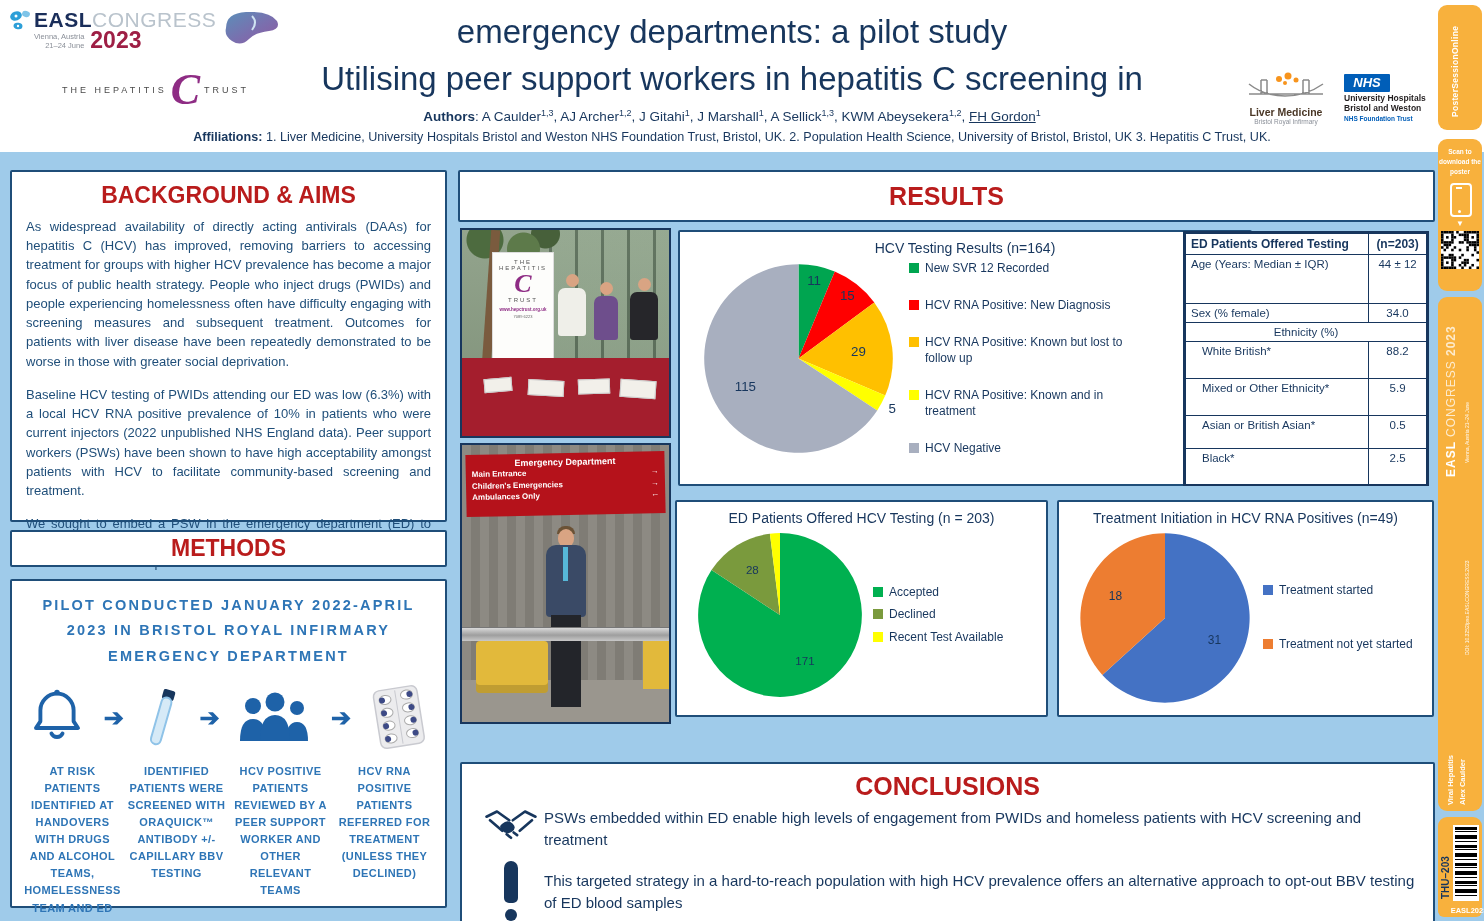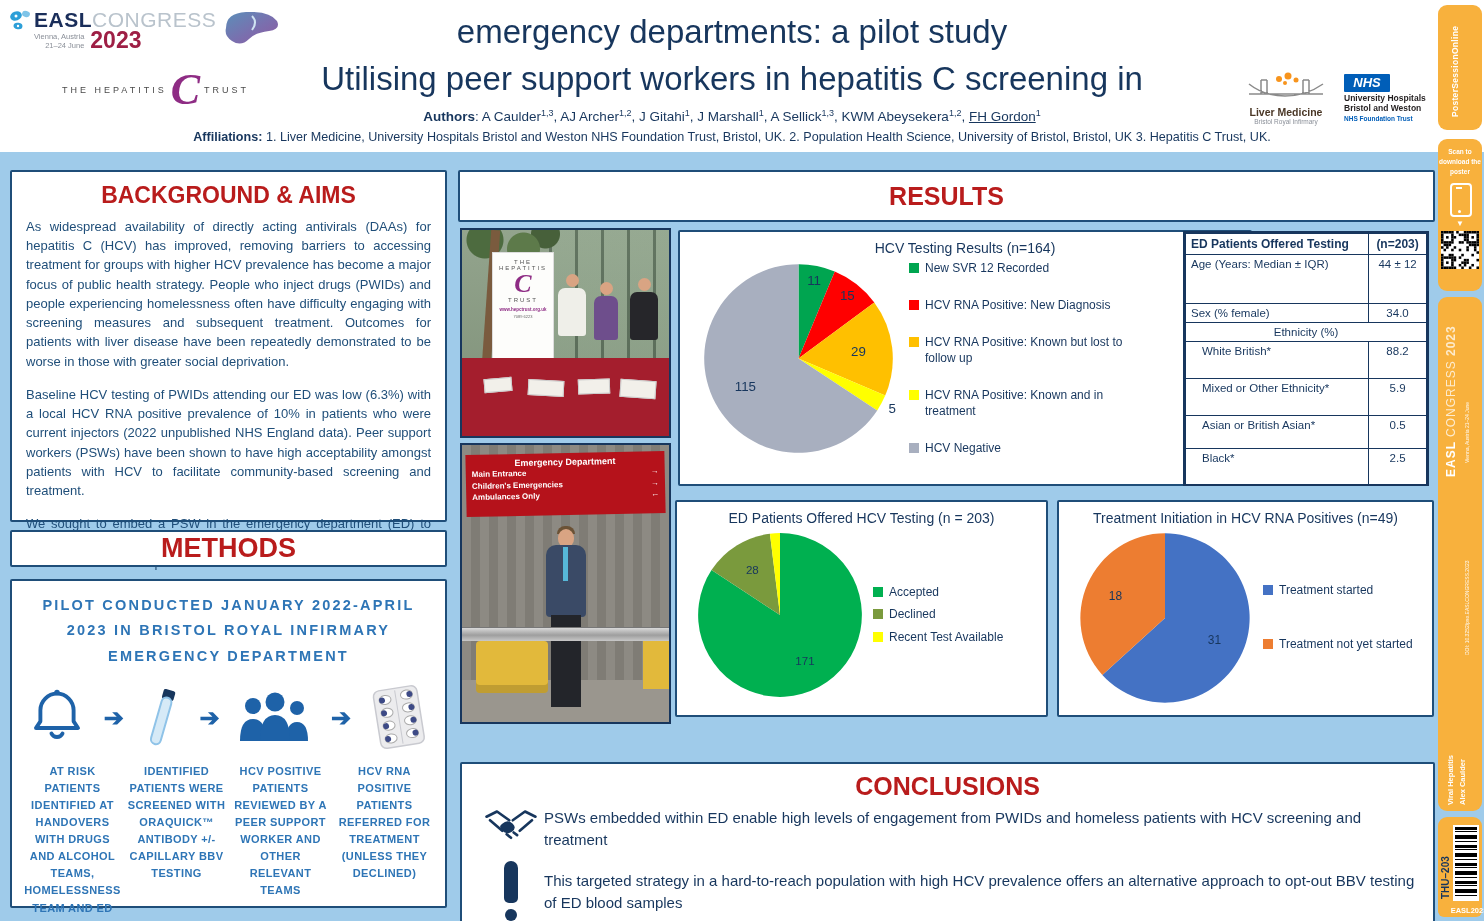--- a/index.html
+++ b/index.html
@@ -10,21 +10,21 @@
   .authors b{font-weight:bold;}
   .authors sup{font-size:9px;}
   .affils{position:absolute;left:150px;right:170px;top:130px;text-align:center;font-size:12.6px;color:#17365D;}
   .panel{position:absolute;background:#fff;border:2px solid #1F4E79;border-radius:2px;box-sizing:border-box;}
   .sec-title{font-weight:bold;color:#b91c1c;text-align:center;}
   
   #bg-box{left:10px;top:170px;width:437px;height:352px;padding:8px 14px;}
   #bg-box .sec-title{font-size:23px;margin:2px 0 8px;}
   #bg-box p{margin:0 0 14px;text-align:justify;font-size:13px;line-height:1.48;color:#1F4E79;}
   #methods-hd{left:10px;top:530px;width:437px;height:37px;}
-  #methods-hd .sec-title{font-size:27px;line-height:33px;}
+  #methods-hd .sec-title{font-size:23px;line-height:33px;}
   #methods-box{left:10px;top:579px;width:437px;height:329px;padding:10px 8px;}
   .pilot{color:#2E75B6;font-weight:bold;font-size:14.5px;letter-spacing:2.2px;text-align:center;line-height:1.75;margin:2px 4px 10px;}
   .flow-row{display:flex;align-items:center;justify-content:space-between;padding:0 8px;height:78px;}
   .flow-arrow{color:#1E62A8;font-size:24px;font-weight:bold;}
   .captions{display:flex;justify-content:space-between;padding:6px 2px 0;}
   .cap{width:101px;text-align:center;color:#2E75B6;font-weight:bold;font-size:11px;line-height:1.55;letter-spacing:.4px;}
   
   #results-hd{left:458px;top:170px;width:977px;height:52px;}
   #results-hd .sec-title{font-size:25px;line-height:48px;}
   .photo{position:absolute;border:2px solid #17365D;overflow:hidden;box-sizing:border-box;background:#888;}

